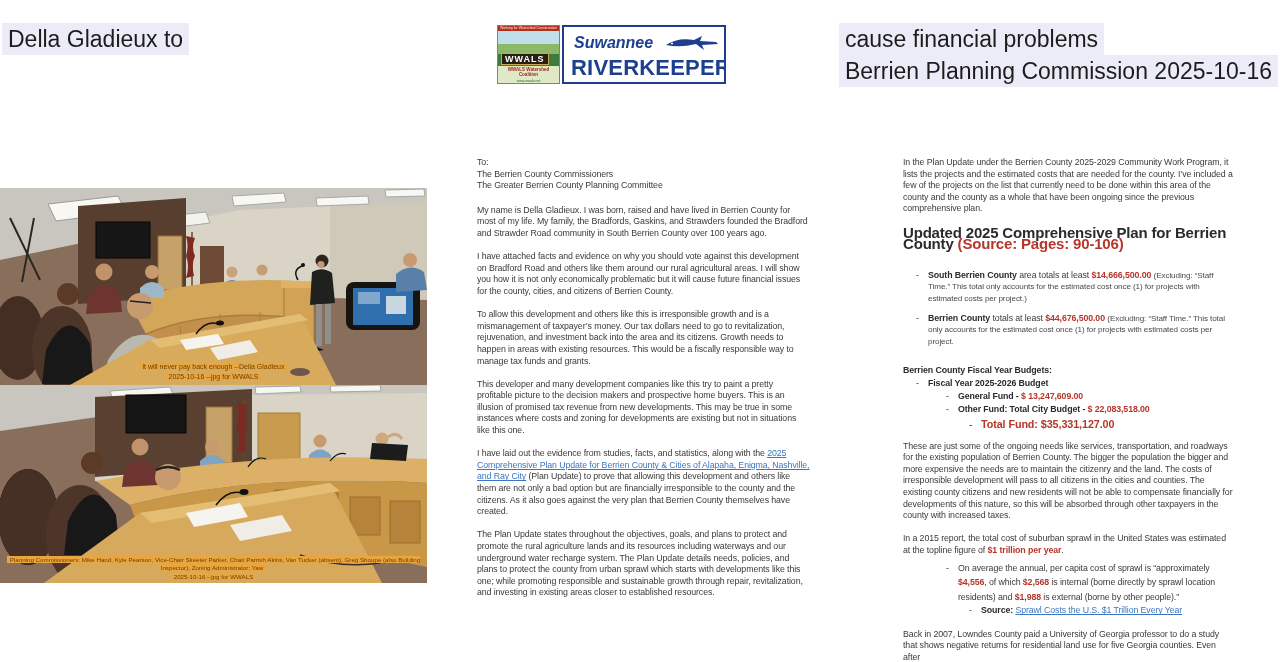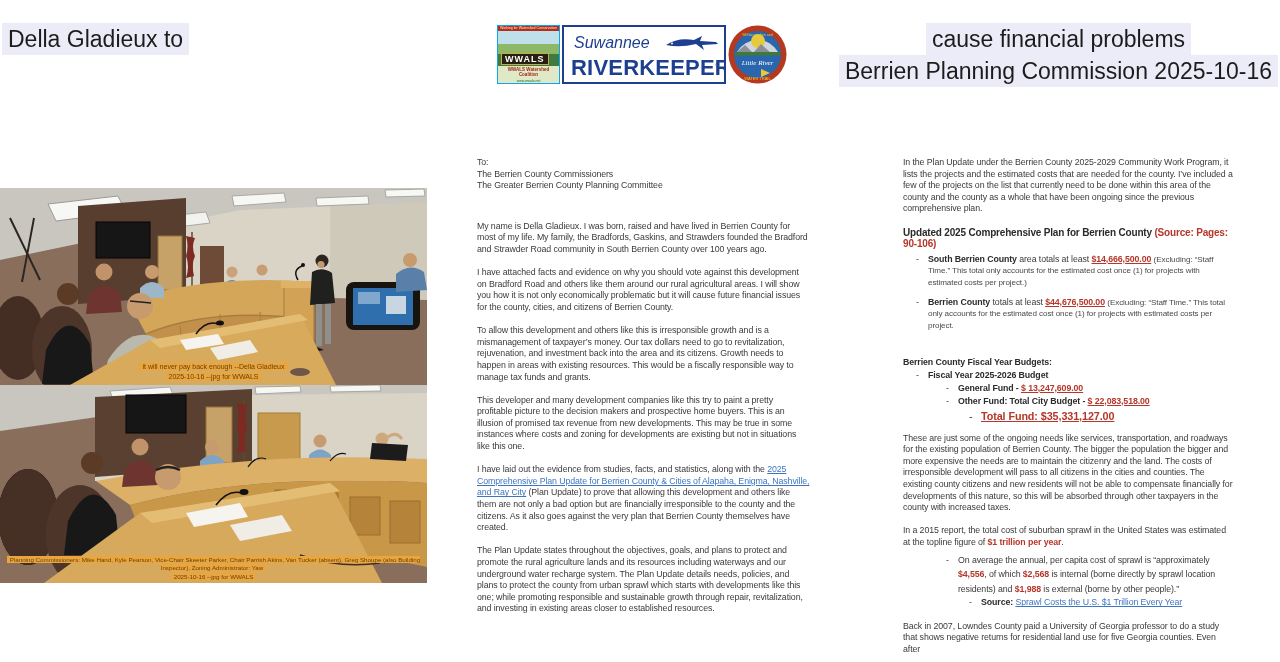--- a/index.html
+++ b/index.html
@@ -3,68 +3,68 @@
 <meta charset="utf-8">
 <style>
   *{margin:0;padding:0;box-sizing:border-box}
   html,body{width:1280px;height:662px;background:#fff;overflow:hidden}
   body{position:relative;font-family:"Liberation Sans",sans-serif;color:#3a3a3a}
 
   
   .title{position:absolute;top:23px;font-size:23px;line-height:30px;color:#1c1c1c;white-space:nowrap}
   .title .hl{background:#ececf8;padding:1px 6px;display:inline-block}
   .title.left{left:2px}
-  .title.right{right:2px;text-align:center}
+  .title.right{right:2px;text-align:left}
   .title .row{display:block}
 
   
   .logos{position:absolute;left:497px;top:25px;height:59px;display:flex;gap:2px}
   .wwals{width:63px;height:59px;background:#1e6b28;border:1px solid #0ea5e9;display:flex;flex-direction:column;overflow:hidden;position:relative}
   .wwals .band{background:#b03020;color:#ffefc8;font-size:3.5px;text-align:center;line-height:5px}
   .wwals .art{flex:1;background:linear-gradient(#bfe0ea 0 38%,#8cb868 38% 66%,#3f7a3f 66%);position:relative}
   .wwals .nm{position:absolute;left:3px;bottom:1px;background:#27200f;color:#fff;font-weight:bold;font-size:9px;letter-spacing:1px;padding:0 3px;border:1px solid #caa84c}
   .wwals .ft{background:#dfe9c8;color:#a02818;font-weight:bold;font-size:4.5px;text-align:center;line-height:5.5px;padding:1px 0}
   .wwals .url{background:#dfe9c8;color:#1e6b28;font-size:3.5px;text-align:center;line-height:4.5px}
   .srk{width:164px;height:59px;background:#fff;border:2px solid #1d3f8f;color:#1d3f8f;position:relative;overflow:hidden}
-  .srk .l1{position:absolute;left:10px;top:7px;font-size:16px;font-weight:normal;font-style:italic}
+  .srk .l1{position:absolute;left:10px;top:7px;font-size:16px;font-weight:bold;font-style:italic}
   .srk .l2{position:absolute;left:7px;top:28px;font-size:22px;font-weight:bold;letter-spacing:.2px}
   .srk .reg{position:absolute;right:4px;bottom:14px;font-size:6px}
   .srk svg{position:absolute;right:4px;top:6px}
   .wt{width:59px;height:59px;position:relative}
 
   
   .photo{position:absolute;left:0;width:427px;overflow:hidden}
   .photo svg{display:block;width:100%;height:100%}
   .cap{position:absolute;left:0;right:0;text-align:center;font-size:7px;line-height:9.5px;color:#6b4404}
   .cap span{background:#eaa53f;padding:0 3px}
   .cap.small{font-size:6.2px;line-height:8.5px}
 
   
   .col{position:absolute;top:157px;font-size:8.8px;line-height:11.6px;letter-spacing:-.1px;color:#3a3a3a}
   .col.mid{left:477px;width:333px}
   .col.rc{left:903px;width:332px}
   .col p{margin:0 0 11.6px}
-  .toblock{margin:0 0 29px}
+  .toblock{margin:0 0 13px}
   .b{font-weight:bold;color:#2b2b2b}
   .rb{font-weight:bold;color:#b5362a}
-  .ru{font-weight:bold;color:#b5362a;text-decoration:underline}
+  .ru{font-weight:bold;color:#b5362a;}
   .lk{color:#3d76c0;text-decoration:underline;cursor:pointer}
   .sm{font-size:8.1px;color:#4a4a4a}
-  .heading{font-size:10px;letter-spacing:-.18px;font-weight:bold;color:#2b2b2b;margin:0 0 4px}
+  .heading{font-size:15px;letter-spacing:-.18px;font-weight:bold;color:#2b2b2b;margin:0 0 20px}
   .li{display:flex;line-height:11.6px}
   .li .dash{width:12px;text-align:left;flex:none}
   .li .lc{flex:1}
   .ind1{padding-left:13px;margin-bottom:8px}
   .ind1t{padding-left:13px;margin-bottom:1px}
   .ind2{padding-left:43px;margin-bottom:1.5px}
   .ind3{padding-left:66px;margin-bottom:1.5px}
   .total{font-size:10.8px;line-height:14px;margin-bottom:10px}
   .budget-title{font-weight:bold;color:#2b2b2b;margin-bottom:1px}
   .sprawl-li{line-height:14.6px;margin-bottom:1px}
-  .mt{margin-top:26px}
+  .mt{margin-top:18px}
 </style>
 </head>
 <body>
 
 <div class="title left">
   <span class="row"><span class="hl">Della Gladieux to</span></span>
 </div>
 
 <div class="title right">
   <span class="row"><span class="hl">cause financial problems</span></span>
@@ -81,34 +81,20 @@
     <div class="url">www.wwals.net</div>
   </div>
   <div class="srk">
     <span class="l1">Suwannee</span>
     <svg width="56" height="20" viewBox="0 0 56 20">
       <path d="M2,12 Q14,4 30,7 L38,3 36,8 52,9 54,11 38,12 40,17 32,11 Q16,15 2,12 Z" fill="#1d3f8f"></path>
       <circle cx="8" cy="10.5" r="1" fill="#fff"></circle>
     </svg>
     <span class="l2">RIVERKEEPER</span>
     <span class="reg">®</span>
-  </div>
-  <div class="wt">
-    <svg width="59" height="59" viewBox="0 0 59 59">
-      <circle cx="29.5" cy="29.5" r="29" fill="#b5391f"></circle>
-      <circle cx="29.5" cy="29.5" r="23.5" fill="#2a66ad"></circle>
-      <path d="M9,27 A23.5,23.5 0 0 1 50,27 L50,28 9,28 Z" fill="#cfd5da"></path>
-      <circle cx="30" cy="16" r="7" fill="#e7c93c"></circle>
-      <path d="M8,28 L17,20 25,28 33,19 43,28 Z" fill="#8a9096"></path>
-      <rect x="7" y="27" width="45" height="3.5" fill="#3f7a3a"></rect>
-      <text x="29.5" y="40" text-anchor="middle" font-size="7" font-style="italic" fill="#fff" font-family="Liberation Serif, serif">Little River</text>
-      <path d="M33,44 L42,48 33,52 Z" fill="#e7c93c"></path>
-      <text x="29.5" y="55" text-anchor="middle" font-size="4" fill="#e7c93c" font-family="Liberation Sans, sans-serif">WATER TRAIL</text>
-      <text x="29.5" y="11" text-anchor="middle" font-size="3.6" fill="#e7c93c" font-family="Liberation Sans, sans-serif">Withlacoochee and</text>
-    </svg>
   </div>
 </div>
 
 <div class="photo" style="top:188px;height:197px">
   <svg viewBox="0 0 427 197" preserveAspectRatio="none">
     <rect width="427" height="197" fill="#8a6e5c"></rect>
     <rect x="78" y="8" width="349" height="102" fill="#d9d4c6"></rect>
     <polygon points="330,8 427,2 427,112 330,110" fill="#cfc9ba"></polygon>
     <polygon points="0,0 427,0 427,14 240,22 0,72" fill="#c9c6c0"></polygon>
     <g>

